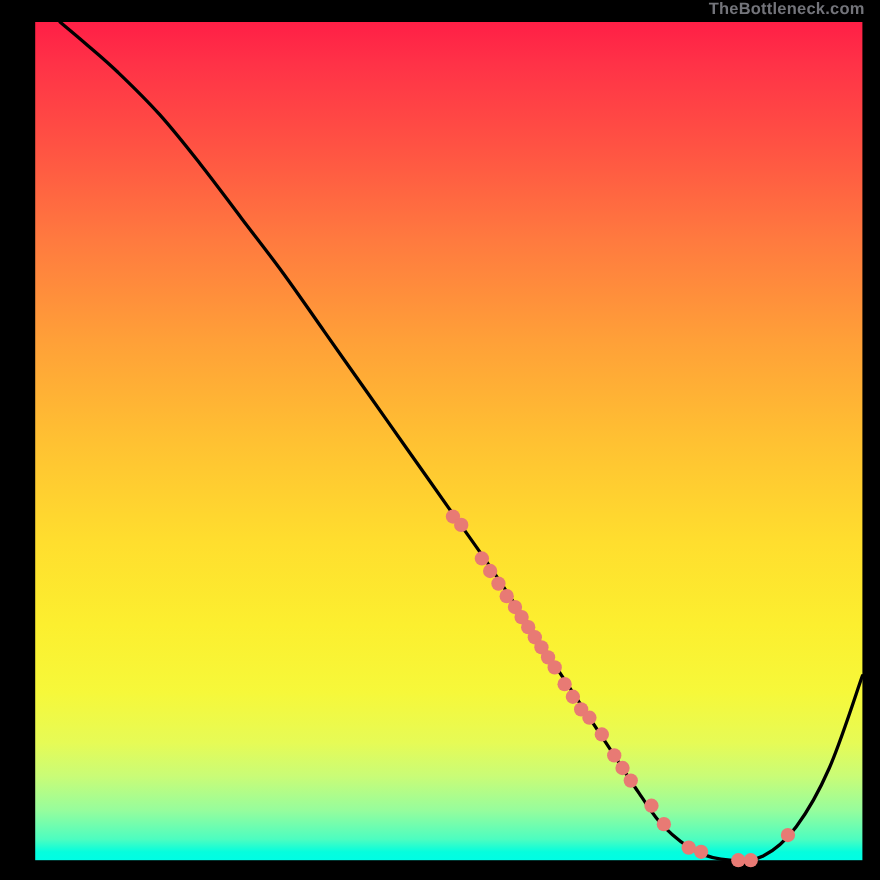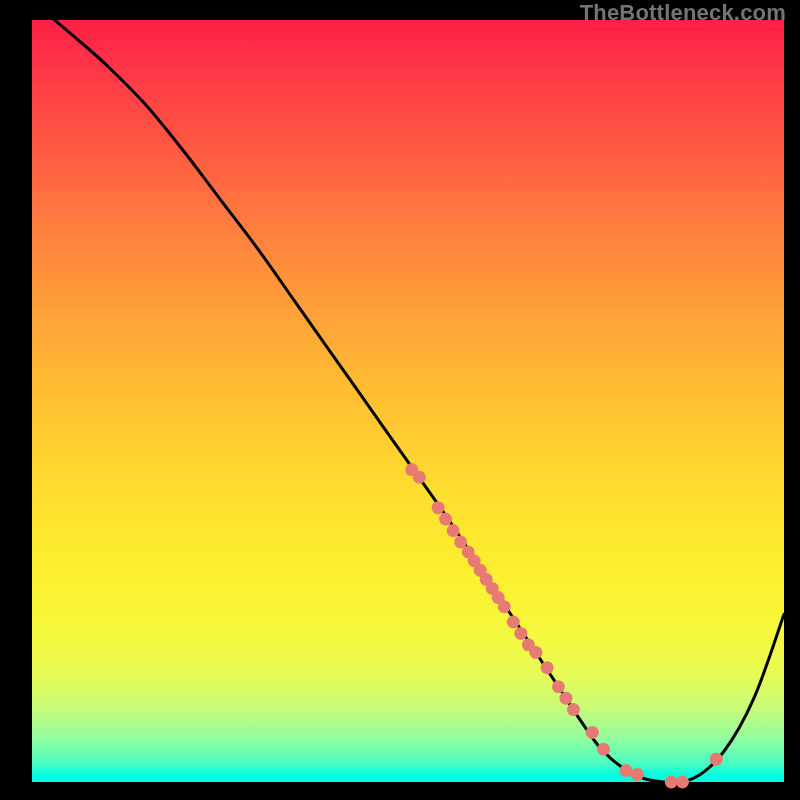--- a/index.html
+++ b/index.html
@@ -40,21 +40,21 @@
       #4dfdc0 97.5%,
       #06fddd 99%,
       #00fde4 100%
     );
   }
   .watermark {
     position: absolute;
     top: 0px;
     right: 14px;
     font-family: Arial, Helvetica, sans-serif;
-    font-size: 22px;
+    font-size: 15px;
     font-weight: 600;
     color: #73747a;
     letter-spacing: 0.2px;
   }
   svg.overlay {
     position: absolute;
     left: 0;
     top: 0;
     width: 752px;
     height: 762px;

